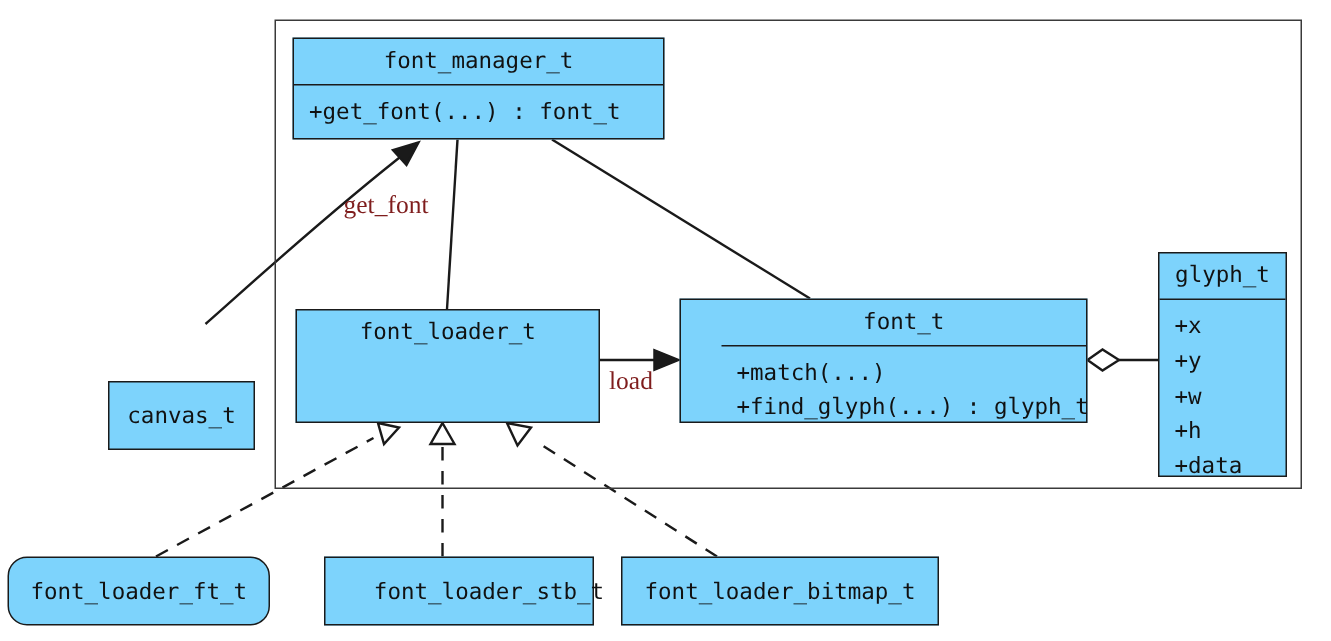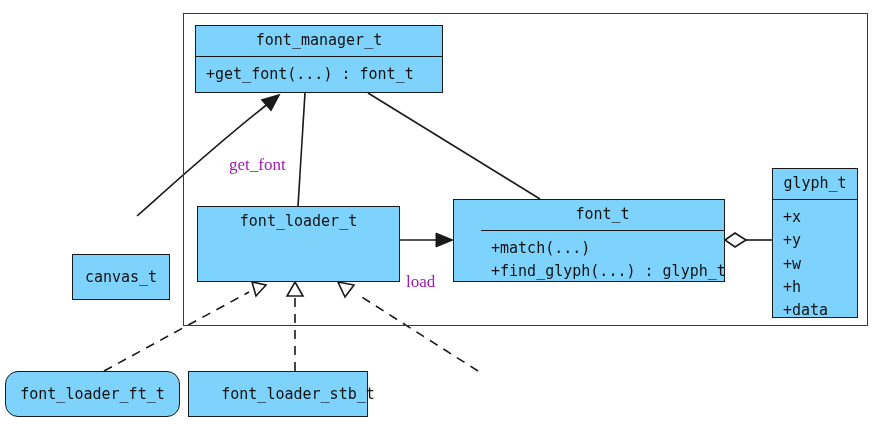--- a/index.html
+++ b/index.html
@@ -65,25 +65,24 @@
     position: absolute;
     box-sizing: border-box;
     border: 1.6px solid #3a3a3a;
     background: transparent;
     z-index: 1;
   }
   .edge-label {
     position: absolute;
     font-family: "Liberation Serif", serif;
     font-size: 17px;
-    color: #a21caf;
+    color: #7f1d1d;
     white-space: nowrap;
     background: transparent;
     z-index: 6;
-    margin-top: 28px;
   }
 </style>
 </head>
 <body>
 
 <div id="canvas-root">
 
   <svg id="edge-layer" viewBox="0 0 887 427" xmlns="http://www.w3.org/2000/svg">
 
     <g>
@@ -158,21 +157,24 @@
       <div class="uml-member">+w</div>
       <div class="uml-member">+h</div>
       <div class="uml-member">+data</div>
     </div>
   </div>
 
   <div class="uml-class simple-class" style="left:5px; top:371px; width:175px; height:46px;border-radius:13px;">
     <div class="uml-title" style="padding:0;">font_loader_ft_t</div>
   </div>
 
-  <div class="uml-class simple-class" style="left:188px; top:371px; width:180px; height:46px;padding-left:40px;">
+  <div class="uml-class simple-class" style="left:216px; top:371px; width:180px; height:46px;padding-left:40px;">
     <div class="uml-title" style="padding:0;">font_loader_stb_t</div>
   </div>
 
+  <div class="uml-class simple-class" style="left:414px; top:371px; width:212px; height:46px;">
+    <div class="uml-title" style="padding:0;">font_loader_bitmap_t</div>
+  </div>
 
   <div class="edge-label" style="left:229px; top:127px;">get_font</div>
   <div class="edge-label" style="left:406px; top:244px;">load</div>
 
 </div>
 
 </body></html>

